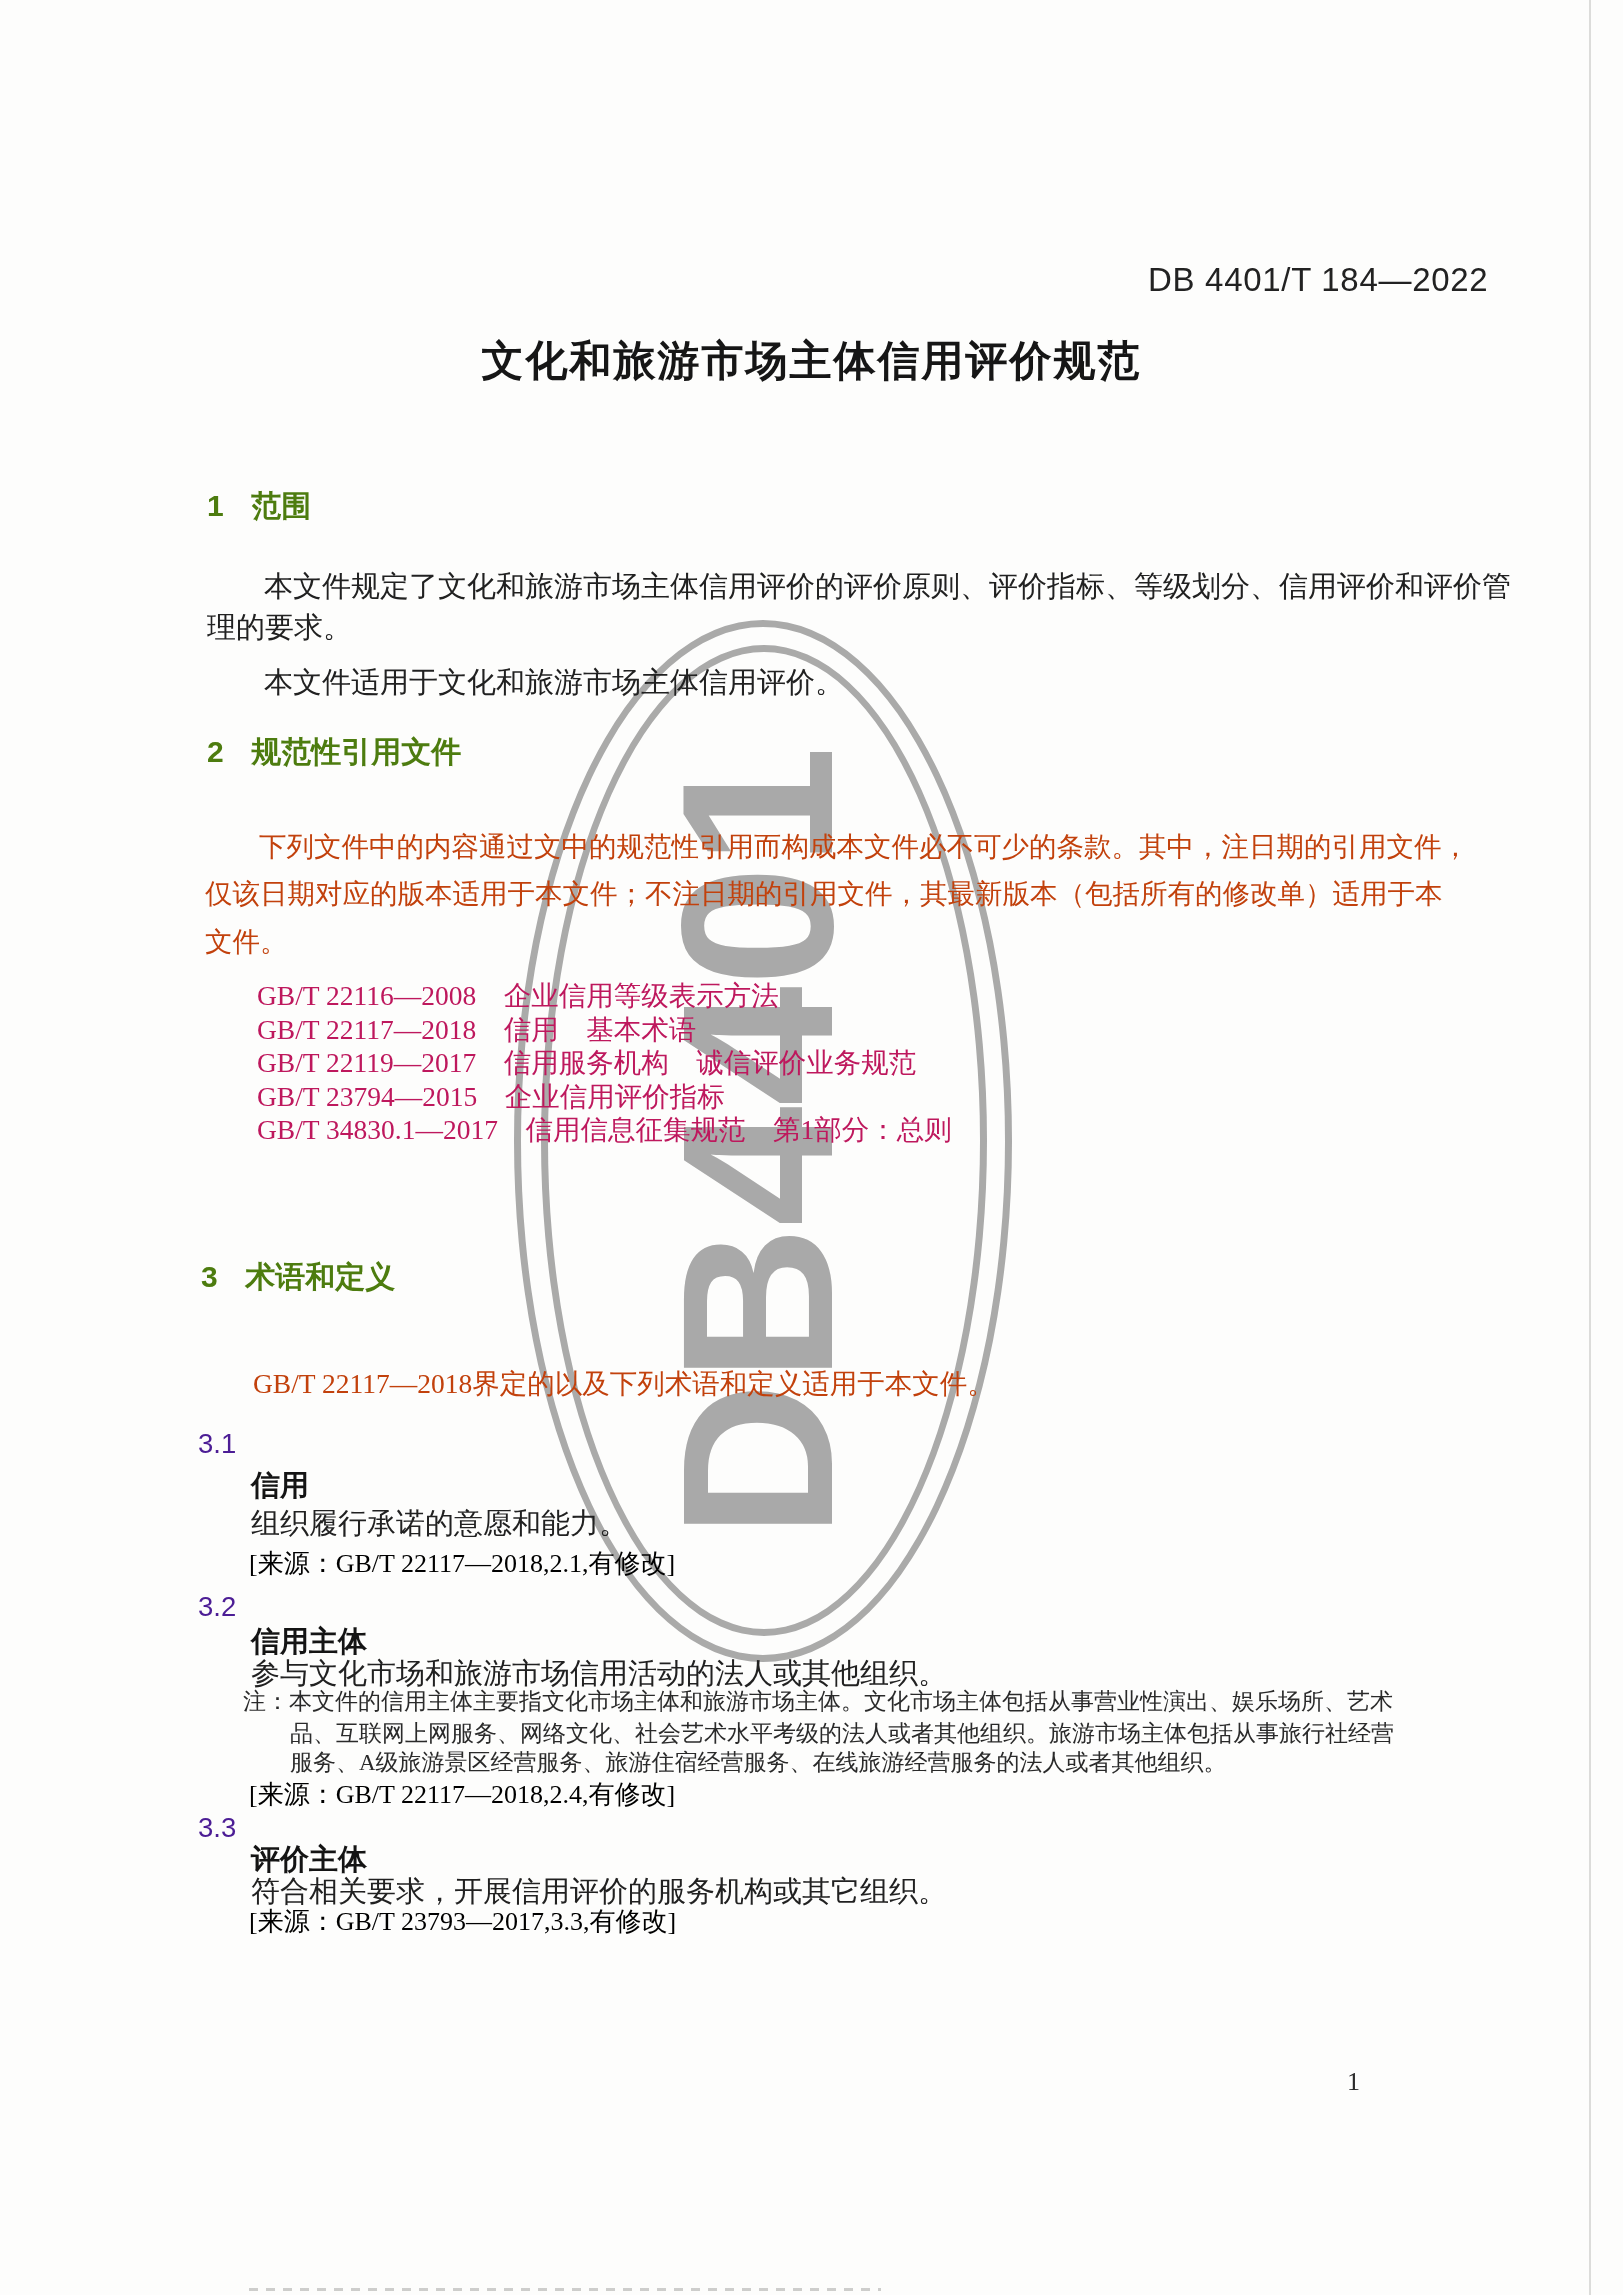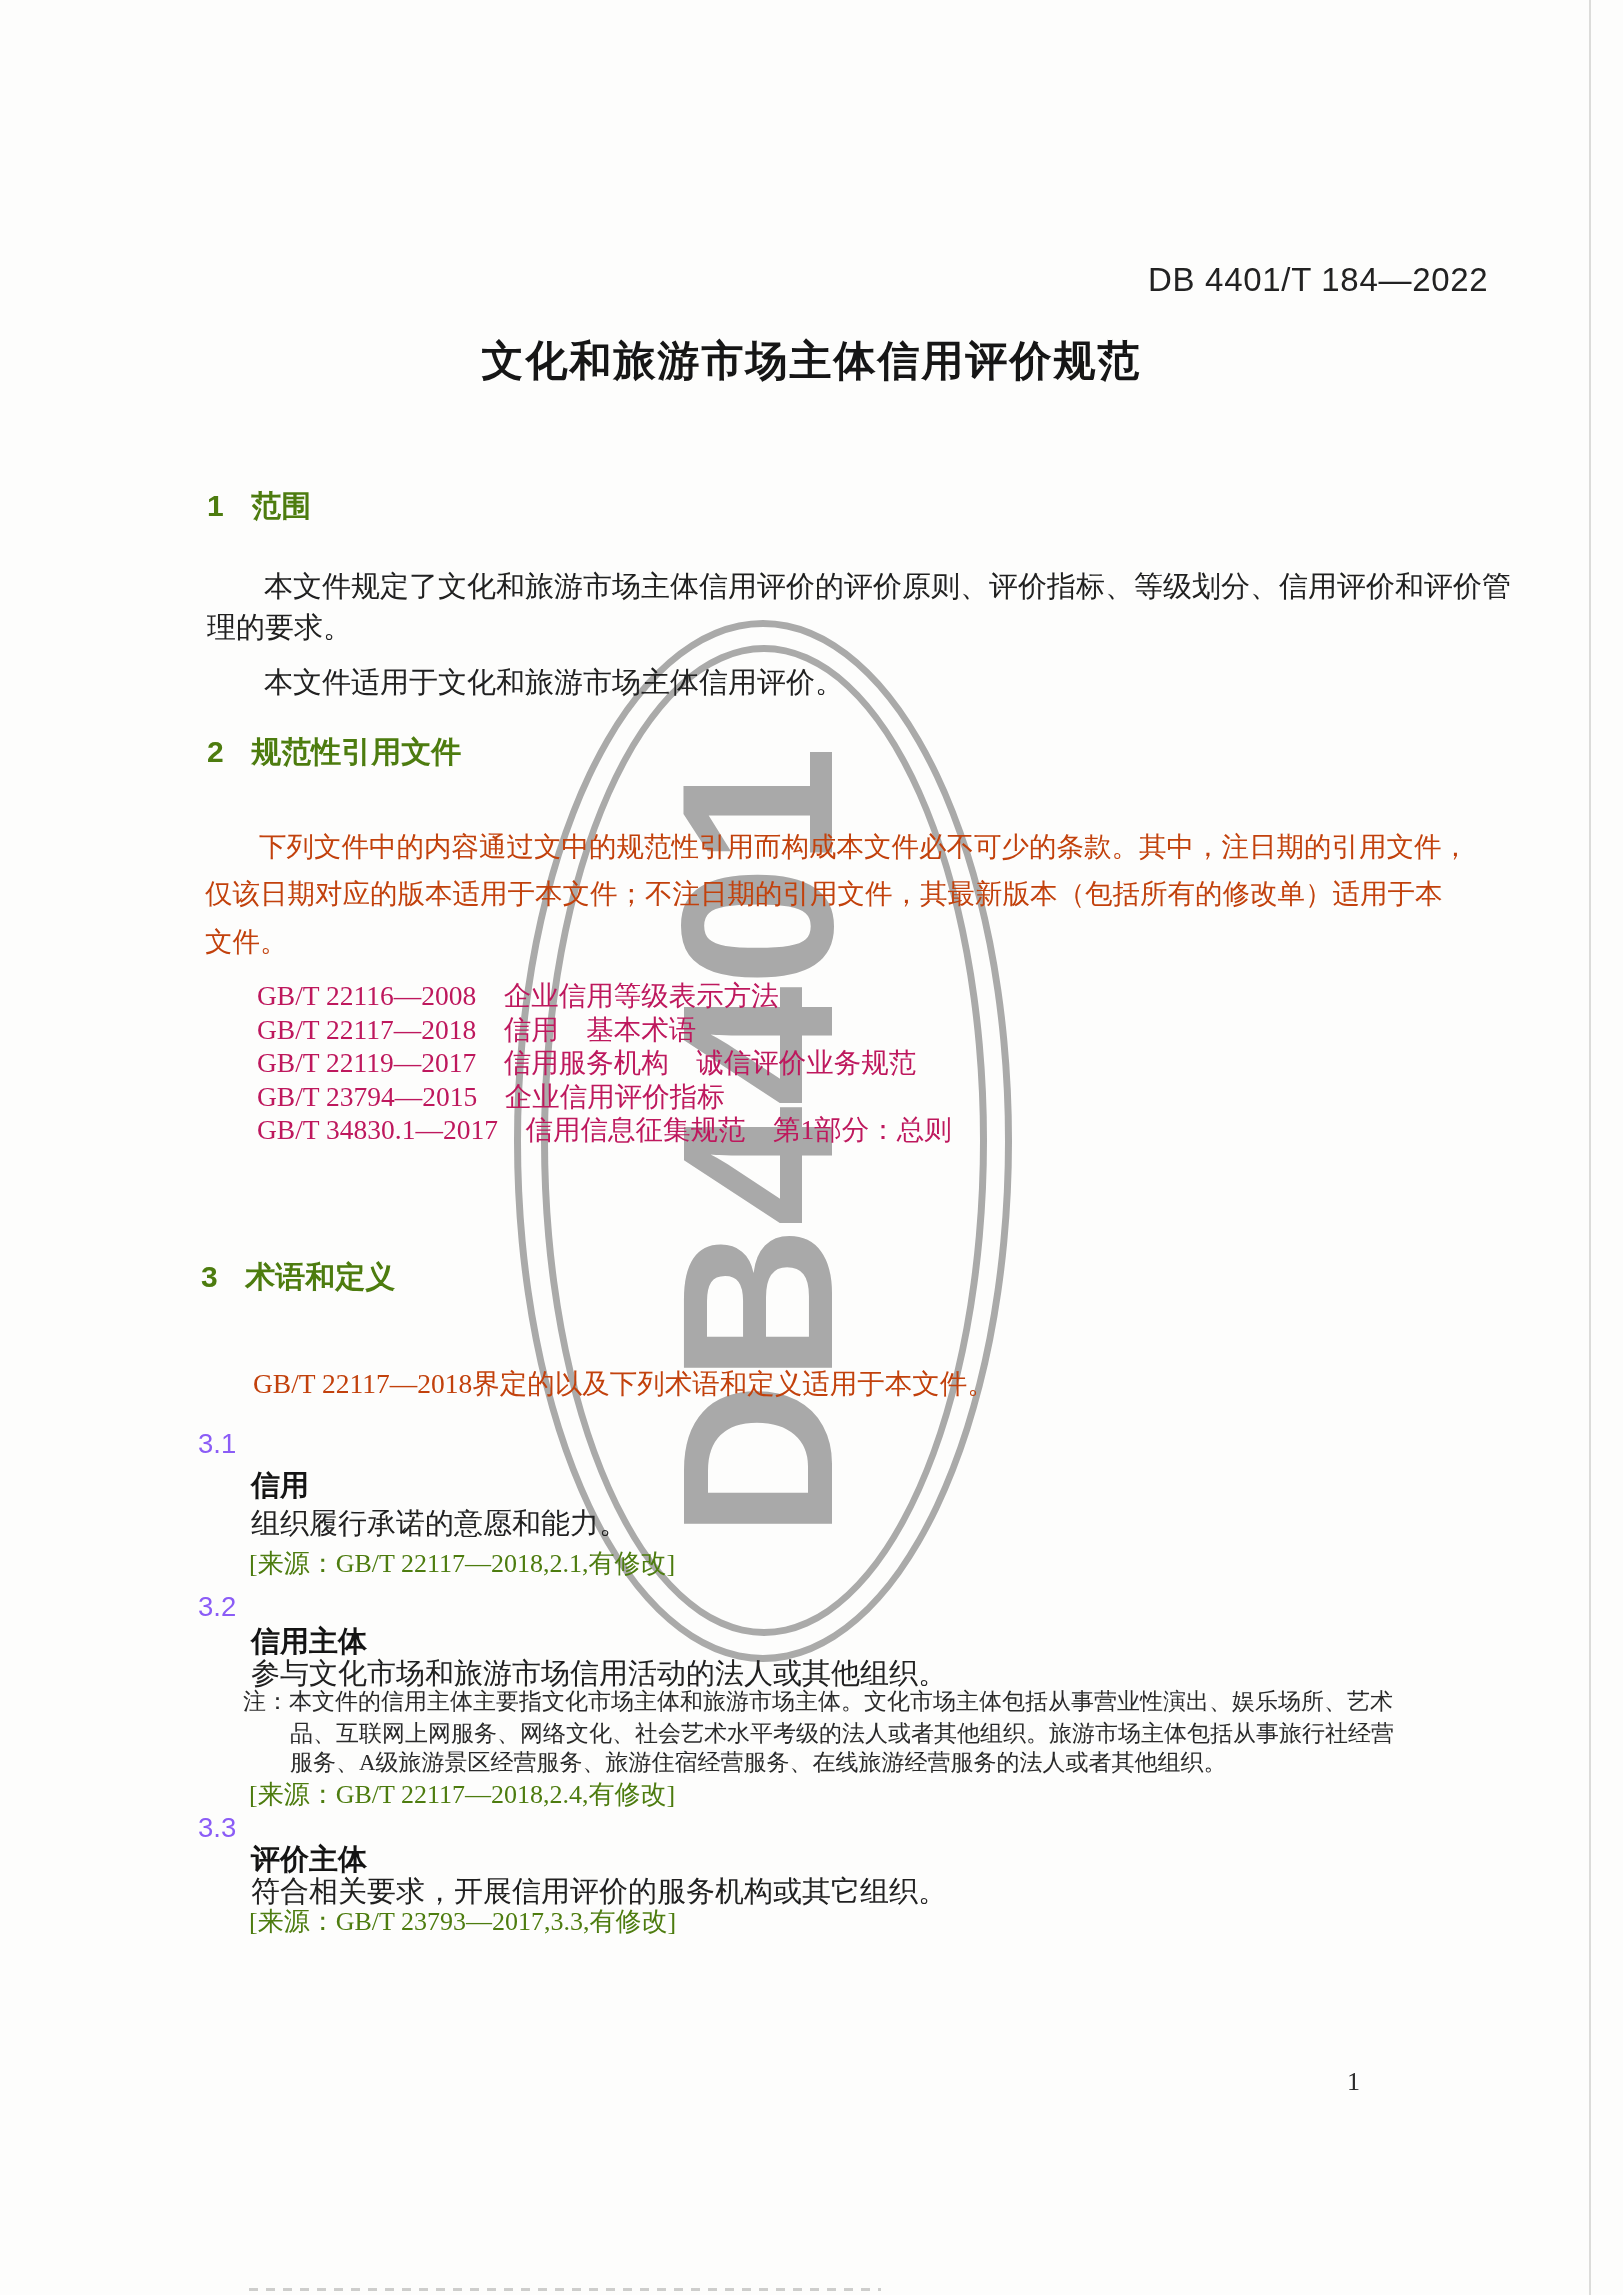--- a/index.html
+++ b/index.html
@@ -14,23 +14,23 @@
   .line{position:absolute;white-space:nowrap;line-height:1.15;z-index:3;}
   .sans{font-family:"Liberation Sans", sans-serif;}
   .serif{font-family:"Liberation Serif", serif;}
   .docnum{font-size:33px;letter-spacing:0.7px;color:#222;}
   .title{left:0;right:0;text-align:center;font-size:42px;font-weight:bold;letter-spacing:2px;color:#161616;}
   .h{font-size:30px;font-weight:bold;color:#4d7c0f;}
   .h .hlabel{margin-left:27.5px;}
   .body44{font-size:29px;color:#212121;}
   .body42{font-size:27.5px;color:#c2410c;font-family:Liberation Serif, serif;}
   .list42{font-size:27.5px;color:#be185d;}
-  .src40{font-size:26px;color:#4d7c0f;}
+  .src40{font-size:26px;color:#000000;}
   .note35{font-size:23px;color:#2a2a2a;}
-  .termid{font-size:27.5px;color:#8b5cf6;}
+  .termid{font-size:27.5px;color:#4c1d95;}
   .term{font-size:29px;font-weight:bold;color:#141414;}
   .pagenum{font-size:26px;color:#2a2a2a;}
 
   
   #watermark{position:absolute;left:0;top:0;width:100%;height:100%;z-index:1;opacity:.82;pointer-events:none;}
   .wm-ellipse{position:absolute;border:7.2px solid #989898;border-radius:50%;}
   .wm-outer{left:514px;top:620px;width:484px;height:1028px;}
   .wm-inner{left:541px;top:645px;width:432px;height:977px;}
   .wm-text{
     position:absolute;left:757px;top:1142px;

